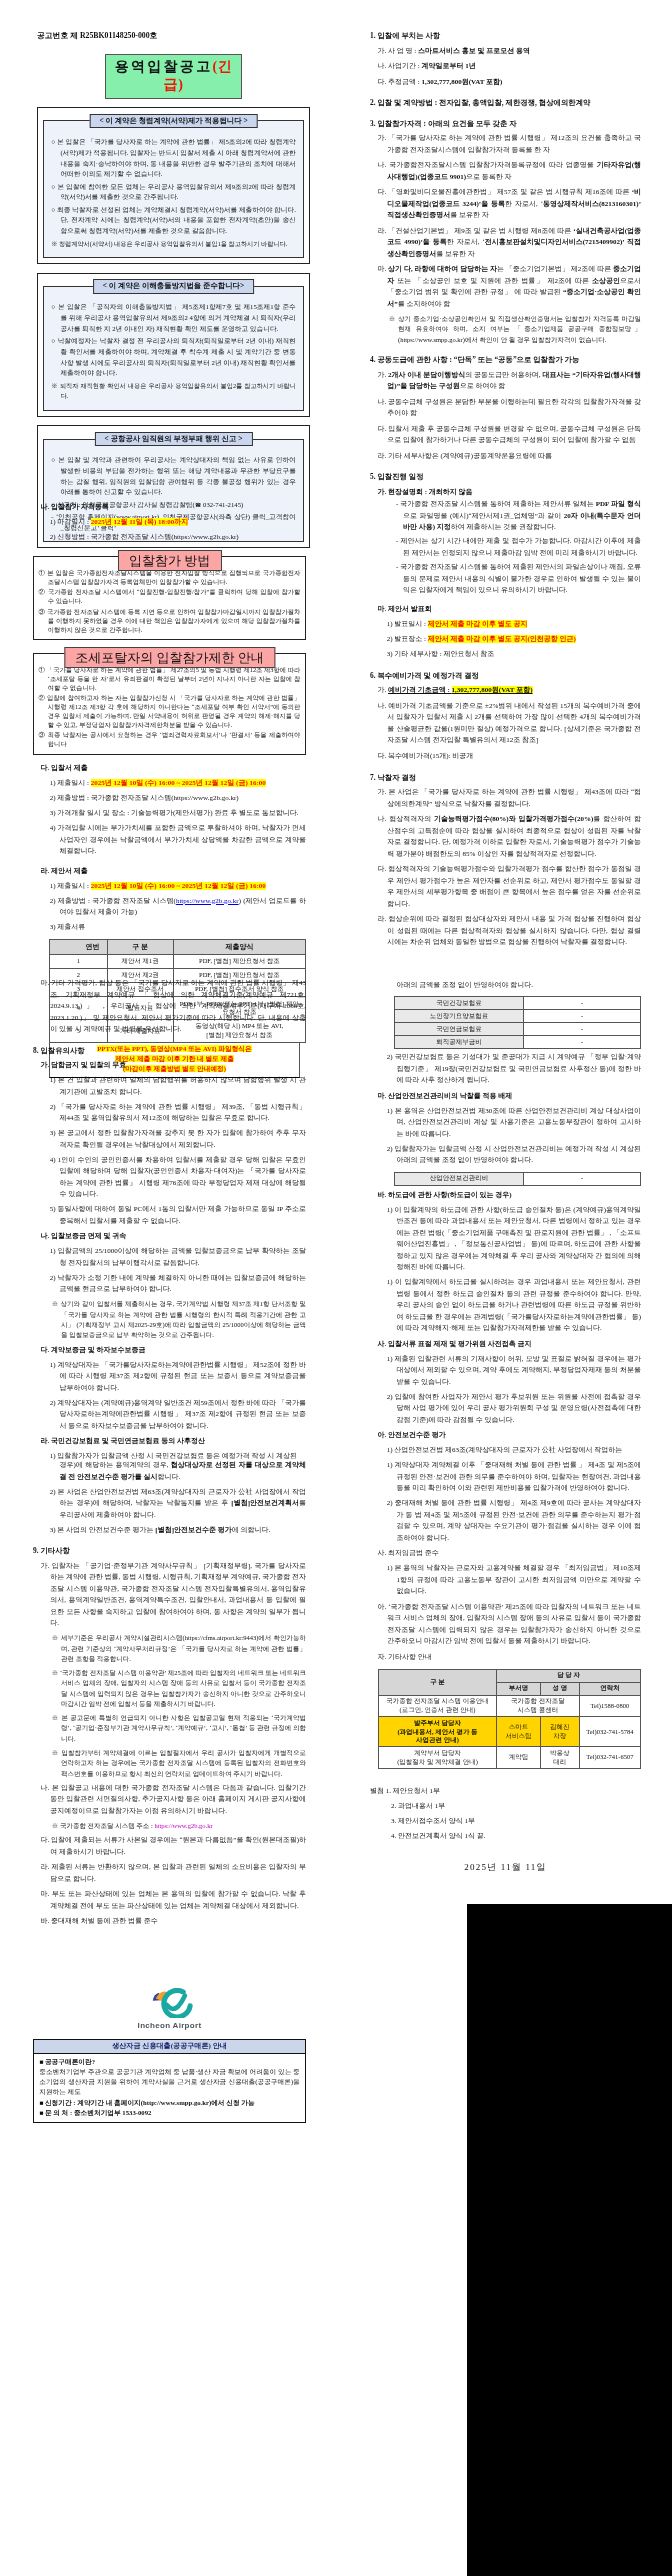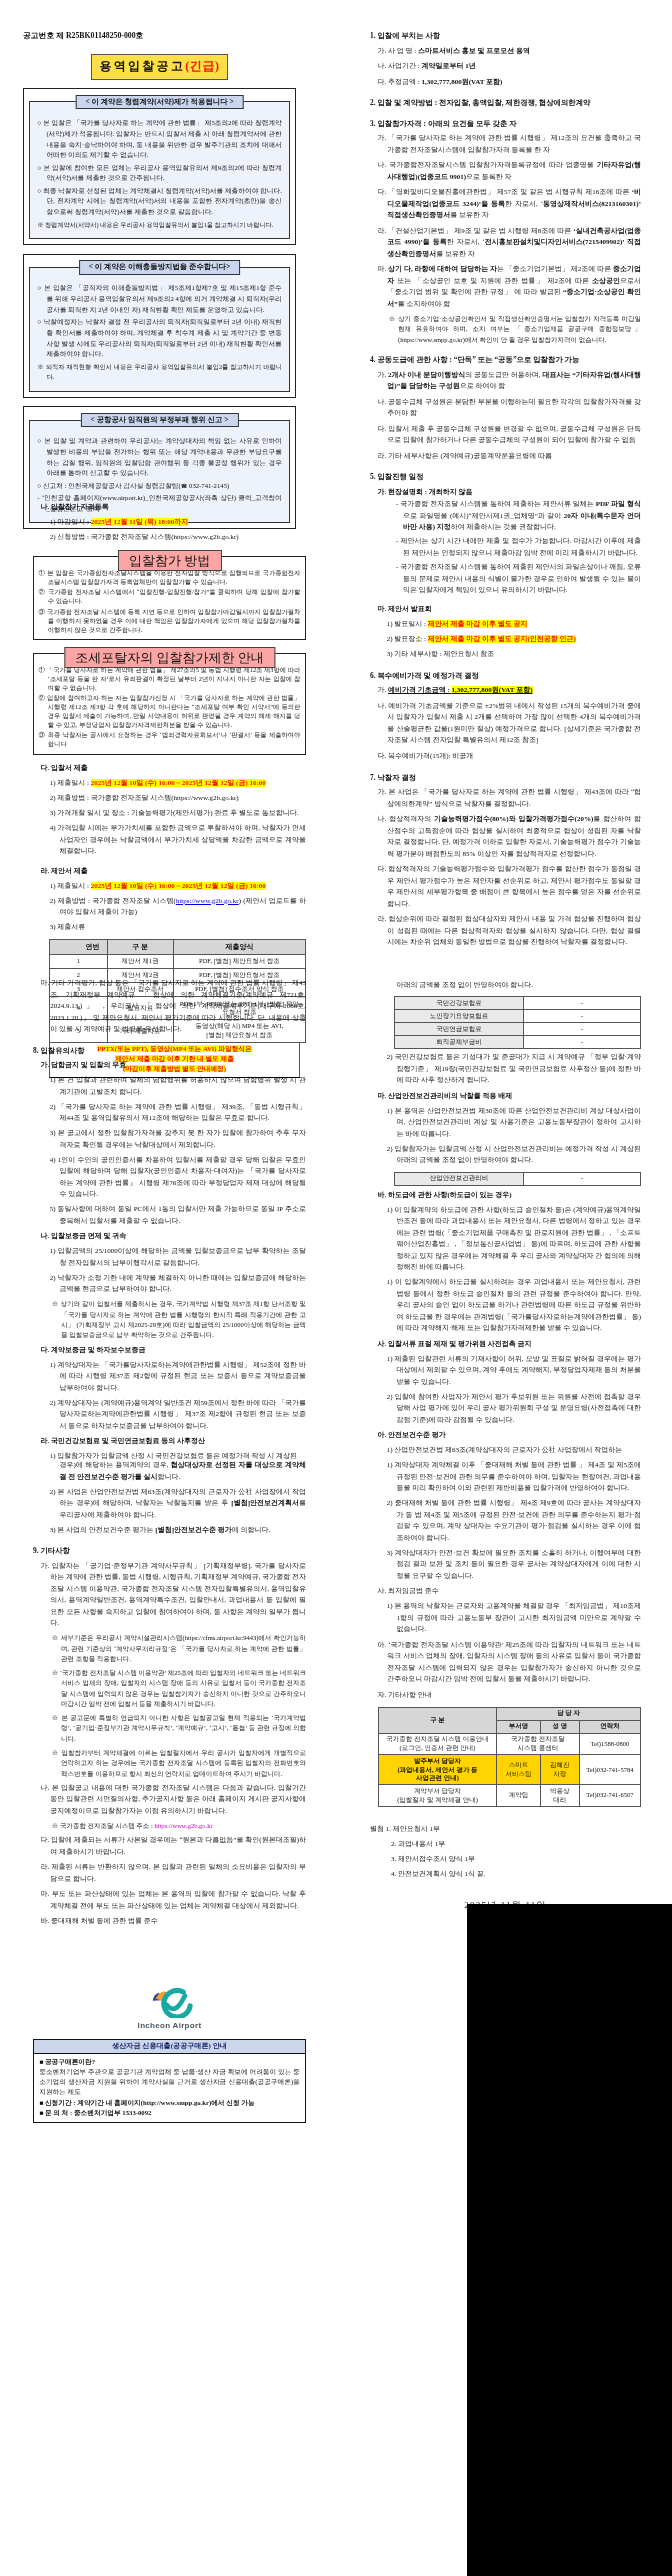--- a/index.html
+++ b/index.html
@@ -14,22 +14,22 @@
   .d{padding-left:33px;text-indent:-7px;margin-top:2.9px;}
   .x{padding-left:28px;text-indent:-9.2px;margin-top:3.5px;font-size:6.5px;line-height:10.4px;}
   .seg.b{font-weight:bold;}
   .seg.r{background:#ffff00;color:#f21400;font-weight:bold;}
   .seg.bu{font-weight:bold;text-decoration:underline;margin-top:44px;}
   .seg.yu{font-weight:bold;background:#ffff00;text-decoration:underline;}
   .seg.lb{color:#0000dd;text-decoration:underline;}
   .seg.lm{color:#c300c3;}
   .red{color:#f21400;}
   .notice-no{font-weight:bold;font-size:7.8px;margin:0;}
-  .titlebox{width:132px;margin:12.7px auto 0;border:1.2px solid #555;background:#fde047;
-            text-align:center;font-size:12px;font-weight:bold;padding:3.5px 1.2px;letter-spacing:2.3px;}
+  .titlebox{width:132px;margin:12.7px auto 0;border:1.2px solid #555;background:#86efac;
+            text-align:center;font-size:14px;font-weight:bold;padding:3.5px 1.2px;letter-spacing:2.3px;}
   .titlebox .red{letter-spacing:0.6px;}
   .bigbox{border:0.9px solid #222;background:#fff;padding:5.2px;margin-top:8.6px;}
   .bigbox .inner{border:0.6px solid #333;background:#eef2fb;padding:14px 7px 5.8px;position:relative;margin-top:7px;}
   .bigbox .bh{position:absolute;top:-7.5px;left:50%;transform:translateX(-50%);background:#c9d6ee;
               border:0.6px solid #333;padding:1.2px 9.2px;font-weight:bold;font-size:7.4px;white-space:nowrap;}
   .bigbox p{font-size:6.7px;line-height:10.7px;margin:1.7px 0;text-align:justify;padding-left:9.2px;text-indent:-9.2px;}
   .bigbox p.sm{font-size:6.2px;}
   .mbox{border:0.7px solid #222;background:#fff;padding:9.8px 4.6px 4.6px;position:relative;margin-top:12.7px;}
   .mbox .mh{position:absolute;top:-7px;left:50%;transform:translateX(-50%);background:#fca5a5;
             border:0.6px solid #444;padding:0.6px 10.4px;font-weight:normal;font-size:13px;white-space:nowrap;}
@@ -63,21 +63,21 @@
   .loan .lbd{padding:2.3px 5.2px 3.5px;}
   .loan p{margin:0.6px 0;font-size:6.7px;line-height:10px;text-align:justify;}
   .loan p.bd{font-weight:bold;}
   .redact{position:absolute;left:467px;top:1904px;width:206px;height:672px;background:#000;}
 </style>
 </head>
 <body>
 
 <div class="sheet">
 
-  <section class="pg" style="left:23px;top:30px;width:273px;">
+  <section class="pg" style="left:37px;top:30px;width:273px;">
     <p class="notice-no">공고번호 제 R25BK01148250-000호</p>
     <div class="titlebox"><span>용역입찰공고</span><span class="red">(긴급)</span></div>
 
     <div class="bigbox">
       <div class="inner">
         <div class="bh">&lt; 이 계약은 청렴계약(서약)제가 적용됩니다 &gt;</div>
         <p>○ 본 입찰은 「국가를 당사자로 하는 계약에 관한 법률」 제5조의2에 따라 청렴계약(서약)제가 적용됩니다. 입찰자는 반드시 입찰서 제출 시 아래 청렴계약서에 관한 내용을 숙지·승낙하여야 하며, 동 내용을 위반한 경우 발주기관의 조치에 대해서 어떠한 이의도 제기할 수 없습니다.</p>
         <p>○ 본 입찰에 참여한 모든 업체는 우리공사 용역입찰유의서 제9조의2에 따라 청렴계약(서약)서를 제출한 것으로 간주됩니다.</p>
         <p>○ 최종 낙찰자로 선정된 업체는 계약체결시 청렴계약(서약)서를 제출하여야 합니다. 단, 전자계약 시에는 청렴계약(서약)서의 내용을 포함한 전자계약(초안)을 송신함으로써 청렴계약(서약)서를 제출한 것으로 갈음합니다.</p>
         <p class="sm">※ 청렴계약서(서약서) 내용은 우리공사 용역입찰유의서 붙임1을 참고하시기 바랍니다.</p>
@@ -316,21 +316,20 @@
         <p>중소벤처기업부 주관으로 공공기관 계약업체 중 납품·생산 자금 확보에 어려움이 있는 중소기업의 생산자금 지원을 위하여 계약사실을 근거로 생산자금 신용대출(공공구매론)을 지원하는 제도</p>
         <p class="bd">■ 신청기간 : 계약기간 내 홈페이지(http://www.smpp.go.kr)에서 신청 가능</p>
         <p class="bd">■ 문 의 처 : 중소벤처기업부 1533-0092</p>
       </div>
     </div>
   </section>
 
   <section class="pg" style="left:370px;top:1460px;width:271px;">
     <p class="t n" style="margin-top:0;">1) 계약상대자 계약체결 이후 「중대재해 처벌 등에 관한 법률 」  제4조 및 제5조에 규정된 안전·보건에 관한 의무를 준수하여야 하며, 입찰자는 현장여건, 과업내용 등을 미리 확인하여 이와 관련된 제반비용을 입찰가격에 반영하여야 합니다.</p>
     <p class="t n">2) 중대재해 처벌 등에 관한 법률 시행령」   제4조 제9호에 따라 공사는 계약상대자가 동 법 제4조 및 제5조에 규정된 안전·보건에 관한 의무를 준수하는지 평가·점검할 수 있으며, 계약 상대자는 수요기관이 평가·점검을 실시하는 경우 이에 협조하여야  합니다.</p>
-    <p class="t n">3) 계약상대자가 안전·보건 확보에 필요한 조치를 소홀히 하거나, 이행여부에 대한 점검 결과 보완 및 조치 등이 필요한 경우 공사는 계약상대자에게 이에 대한 시정을 요구할 수 있습니다.</p>
     <p class="t a">사. 최저임금법 준수</p>
     <p class="t n">1) 본 용역의 낙찰자는 근로자와 고용계약을 체결할 경우 「최저임금법」  제10조제1항의 규정에 따라 고용노동부 장관이 고시한 최저임금액 미만으로 계약할 수 없습니다.</p>
     <p class="t a">아. ‘국가종합 전자조달 시스템 이용약관’ 제25조에 따라 입찰자의 네트워크 또는 네트워크 서비스 업체의 장애, 입찰자의 시스템 장애 등의 사유로 입찰서 등이 국가종합 전자조달 시스템에 입력되지 않은 경우는 입찰참가자가 송신하지 아니한 것으로 간주하오니 마감시간 임박 전에 입찰서 등을 제출하시기 바랍니다.</p>
     <p class="t a">자. 기타사항 안내</p>
 
     <table class="ct">
       <thead>
         <tr>
           <th rowspan="2" style="width:131px;">구   분</th>
           <th colspan="3">담 당 자</th>

